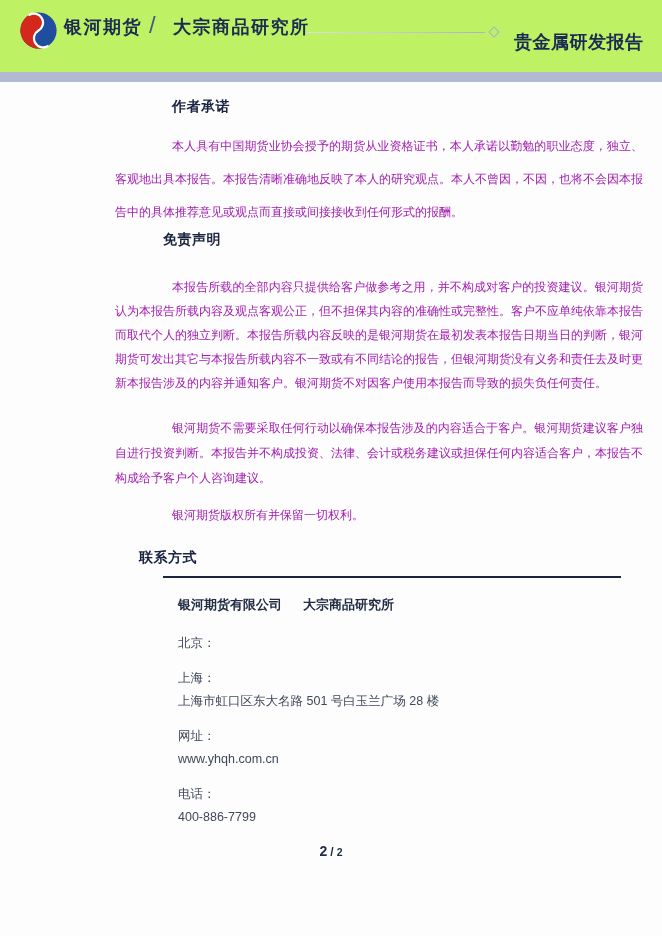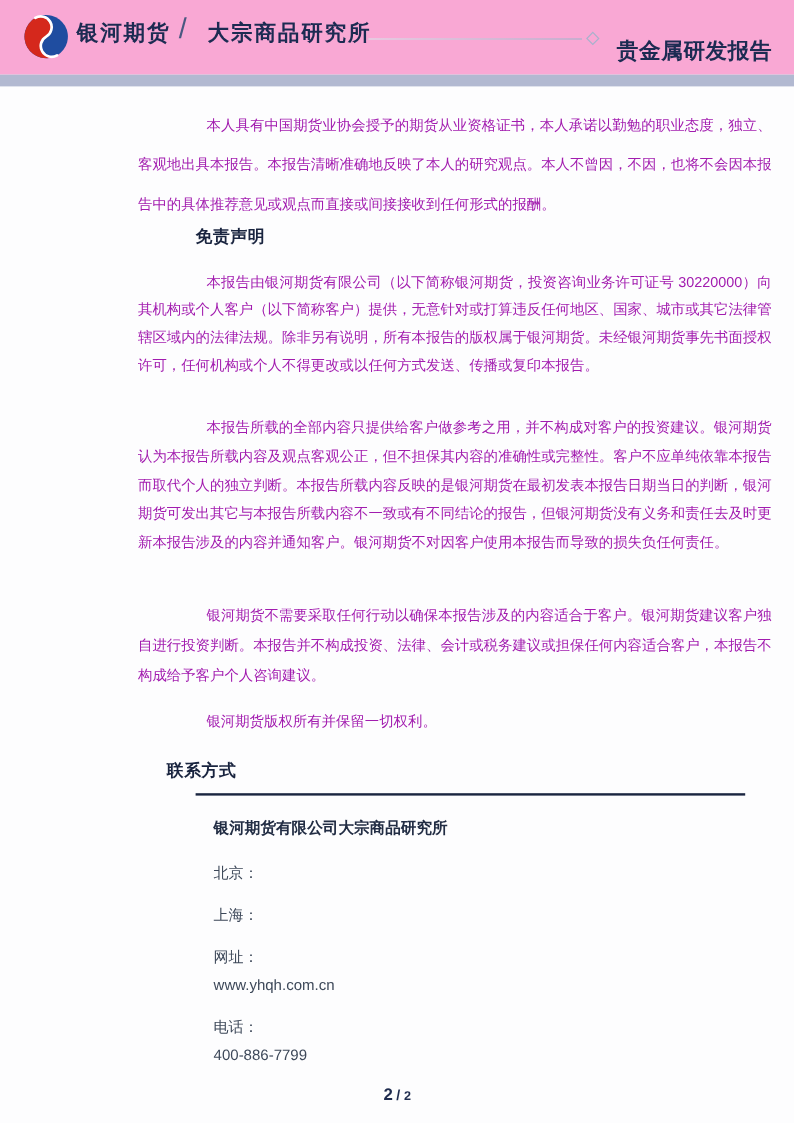--- a/index.html
+++ b/index.html
@@ -4,46 +4,46 @@
 <style>
   * { margin:0; padding:0; box-sizing:border-box; }
   html,body { width:662px; height:936px; }
   body {
     background:#fdfdfe;
     font-family:"Liberation Sans","DejaVu Sans",sans-serif;
     position:relative;
     overflow:hidden;
   }
   
-  .hdr { position:relative; height:62px; background:#f9a8d4; }
+  .hdr { position:relative; height:72px; background:#bef264; }
   .accent-bar { height:10px; background:#b2b9d1; }
   .logo { position:absolute; left:20px; top:12px; width:37px; height:37px; }
   .brand { position:absolute; left:64px; top:15px; font-size:18px; font-weight:bold; color:#1c2b52; letter-spacing:1.5px; }
   .slash { position:absolute; left:149px; top:11px; font-size:24px; font-weight:300; color:#4a5880; }
   .dept { position:absolute; left:173px; top:15px; font-size:18px; font-weight:bold; color:#1c2b52; letter-spacing:1.5px; }
   .h-line { position:absolute; left:307px; top:32px; width:178px; height:1px;
             background:linear-gradient(to right,#dcdfe9,#a9b1cc); }
   .diamond { position:absolute; left:490px; top:28px; width:8px; height:8px;
              border:1px solid #a9b1cc; transform:rotate(45deg); background:transparent; }
   .tag { position:absolute; left:514px; top:30px; font-size:18px; font-weight:bold; color:#1c2b52; letter-spacing:0.5px; }
   
   main { padding:0 19px 0 115px; color:#3d4859; }
   h3 { font-size:14px; font-weight:bold; color:#19243f; line-height:15px; letter-spacing:0.5px; }
   .h-author   { margin:17px 0 0 57px; }
   .h-disclaim { margin:3px 0 0 48px; }
   .h-contact  { margin:22px 0 0 24px; }
   p.para { font-size:12px; text-align:justify; text-indent:57px; color:#a21caf; }
   .p-author { line-height:33px; margin-top:16px; }
   .dp1 { line-height:23px; margin-top:19px; }
   .dp2 { line-height:24px; margin-top:28px; }
-  .dp3 { line-height:25px; margin-top:37px; }
-  .dp4 { line-height:24px; margin-top:13px; }
+  .dp3 { line-height:25px; margin-top:21px; }
+  .dp4 { line-height:24px; margin-top:13px;font-family:Liberation Mono, monospace; }
   .rule { height:2px; background:#1a2540; margin:11px 22px 0 48px; }
   .company { margin:15px 0 0 63px; font-size:13px; font-weight:bold; color:#222d44;
-             line-height:23px; display:flex; }
+             line-height:23px; display:flex; gap:21px; }
   .entries { margin-top:16px; }
   .entry { margin:0 0 12px 63px; font-size:12.5px; line-height:23px; display:flex; color:#3d4859;flex-direction:column; }
   .entry .lbl { white-space:nowrap; margin-right:5px; }
   .page-num { margin:13px -19px 0 -115px; text-align:center; color:#1e2b4e; }
   .pn-cur { font-weight:bold; font-size:14px; }
   .pn-sep { font-weight:bold; font-size:12px; margin:0 3px; }
   .pn-total { font-weight:bold; font-size:10.5px; }
 </style>
 </head>
 <body>
@@ -62,42 +62,43 @@
   <span class="slash">/</span>
   <span class="dept">大宗商品研究所</span>
   <span class="h-line"></span>
   <span class="diamond"></span>
   <span class="tag">贵金属研发报告</span>
 </header>
 <div class="accent-bar"></div>
 
 <main>
 
+  <h3 class="h-author">作者承诺</h3>
   <p class="para p-author">本人具有中国期货业协会授予的期货从业资格证书，本人承诺以勤勉的职业态度，独立、客观地出具本报告。本报告清晰准确地反映了本人的研究观点。本人不曾因，不因，也将不会因本报告中的具体推荐意见或观点而直接或间接接收到任何形式的报酬。</p>
 
   <h3 class="h-disclaim">免责声明</h3>
-  <p class="para dp1">本报告由银河期货有限公司（以下简称银河期货，投资咨询业务许可证号 30220000）向其机构或个人客户（以下简称客户）提供，无意针对或打算违反任何地区、国家、城市或其它法律管辖区域内的法律法规。除非另有说明，所有本报告的版权属于银河期货。未经银河期货事先书面授权许可，任何机构或个人不得更改或以任何方式发送、传播或复印本报告。</p>
   <p class="para dp2">本报告所载的全部内容只提供给客户做参考之用，并不构成对客户的投资建议。银河期货认为本报告所载内容及观点客观公正，但不担保其内容的准确性或完整性。客户不应单纯依靠本报告而取代个人的独立判断。本报告所载内容反映的是银河期货在最初发表本报告日期当日的判断，银河期货可发出其它与本报告所载内容不一致或有不同结论的报告，但银河期货没有义务和责任去及时更新本报告涉及的内容并通知客户。银河期货不对因客户使用本报告而导致的损失负任何责任。</p>
   <p class="para dp3">银河期货不需要采取任何行动以确保本报告涉及的内容适合于客户。银河期货建议客户独自进行投资判断。本报告并不构成投资、法律、会计或税务建议或担保任何内容适合客户，本报告不构成给予客户个人咨询建议。</p>
   <p class="para dp4">银河期货版权所有并保留一切权利。</p>
 
   <h3 class="h-contact">联系方式</h3>
   <div class="rule"></div>
 
   <div class="company">
     <span>银河期货有限公司</span>
     <span>大宗商品研究所</span>
   </div>
 
   <div class="entries">
     <div class="entry">
       <span class="lbl">北京：</span>
     </div>
     <div class="entry">
       <span class="lbl">上海：</span>
+      <span class="val">上海市虹口区东大名路 501 号白玉兰广场 28 楼</span>
     </div>
     <div class="entry">
       <span class="lbl">网址：</span>
       <span class="val">www.yhqh.com.cn</span>
     </div>
     <div class="entry">
       <span class="lbl">电话：</span>
       <span class="val">400-886-7799</span>
     </div>
   </div>

